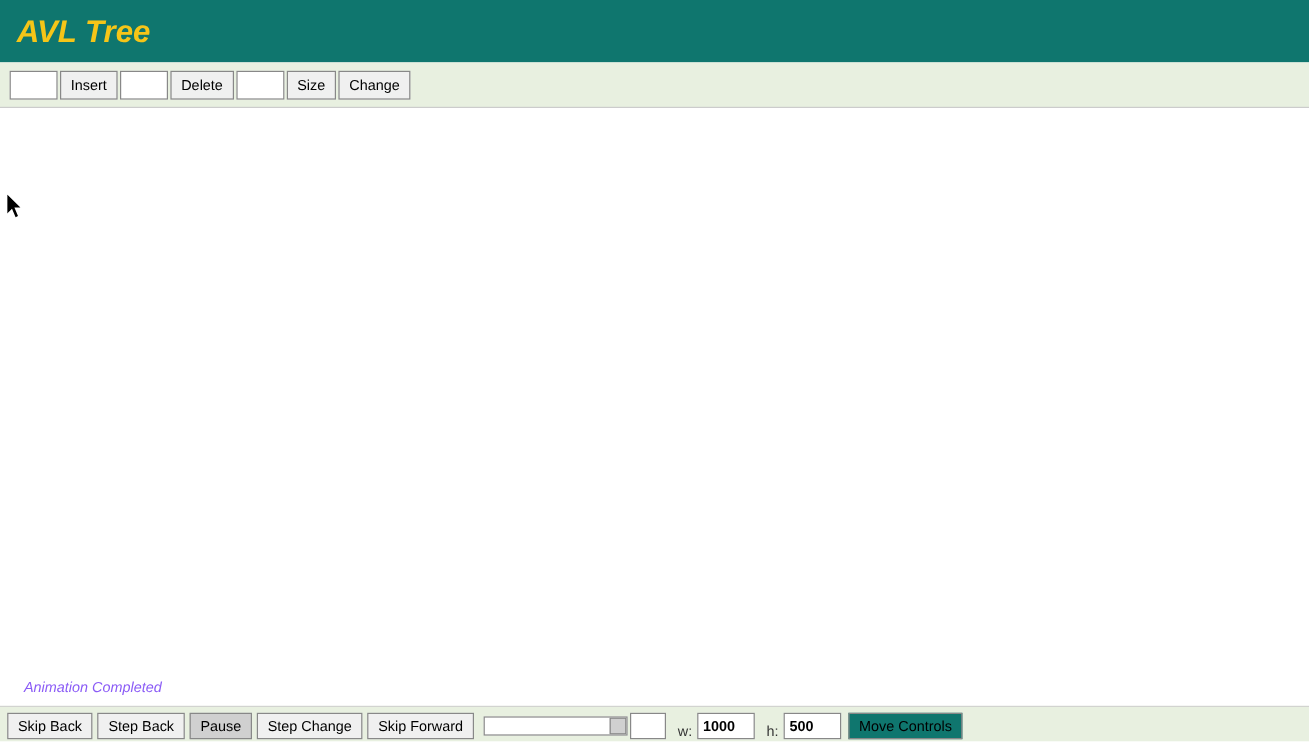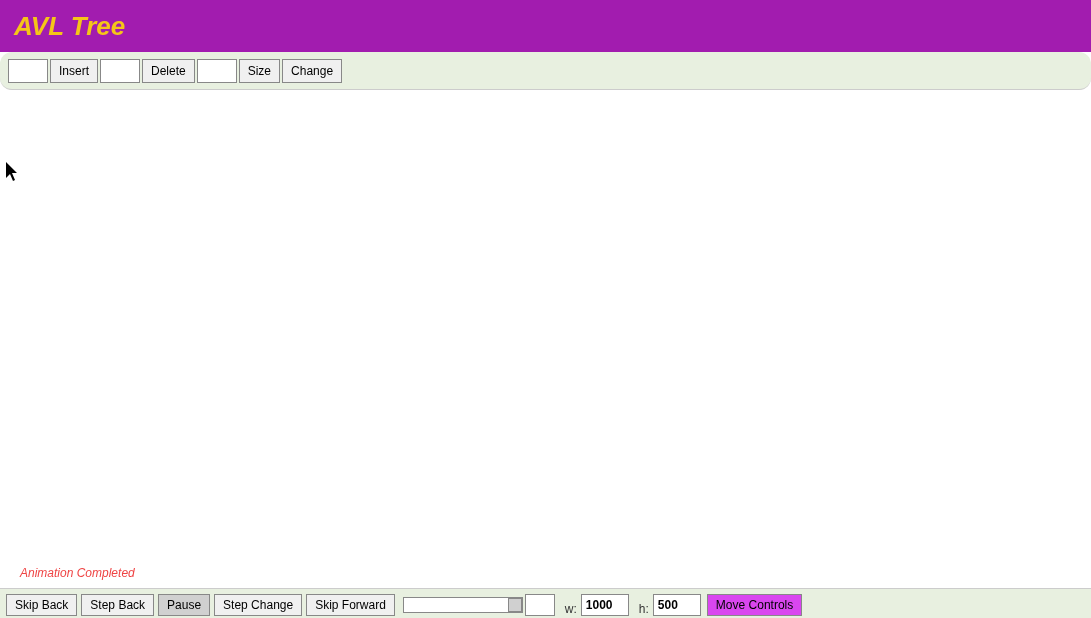--- a/index.html
+++ b/index.html
@@ -12,21 +12,21 @@
       width: 1091px;
       height: 618px;
       font-family: Arial, sans-serif;
       font-size: 13px;
       overflow: hidden;
       display: flex;
       flex-direction: column;
     }
 
     #header {
-      background-color: #a21caf;
+      background-color: #0f766e;
       padding: 8px 14px;
       height: 52px;
       display: flex;
       align-items: center;
     }
 
     #header h1 {
       color: #f5c518;
       font-size: 26px;
       font-weight: bold;
@@ -34,21 +34,20 @@
     }
 
     #toolbar {
       background-color: #e8f0e0;
       padding: 6px 8px;
       display: flex;
       align-items: center;
       gap: 2px;
       height: 38px;
       border-bottom: 1px solid #ccc;
-      border-radius: 12px;
     }
 
     .toolbar-input {
       width: 50px;
       height: 24px;
       border: 1px solid #888;
       padding: 2px 4px;
       font-size: 12px;
     }
 
@@ -66,21 +65,21 @@
       background-color: #fff;
       position: relative;
       overflow: hidden;
     }
 
     #animation-status {
       position: absolute;
       bottom: 8px;
       left: 20px;
       font-size: 12px;
-      color: #ef4444;
+      color: #8b5cf6;
       font-style: italic;
     }
 
     #bottom-bar {
       background-color: #e8f0e0;
       border-top: 1px solid #ccc;
       height: 30px;
       display: flex;
       align-items: flex-end;
       padding: 2px 6px;
@@ -156,21 +155,21 @@
       background-color: #f0f0f0;
       cursor: pointer;
       font-size: 12px;
       margin-left: 4px;
     }
 
     .move-controls-btn {
       height: 22px;
       padding: 1px 8px;
       border: 1px solid #888;
-      background-color: #d946ef;
+      background-color: #0f766e;
       cursor: pointer;
       font-size: 12px;
       margin-left: 2px;
     }
   </style>
 </head>
 <body>
 
 <div id="header">
   <h1>AVL Tree</h1>

